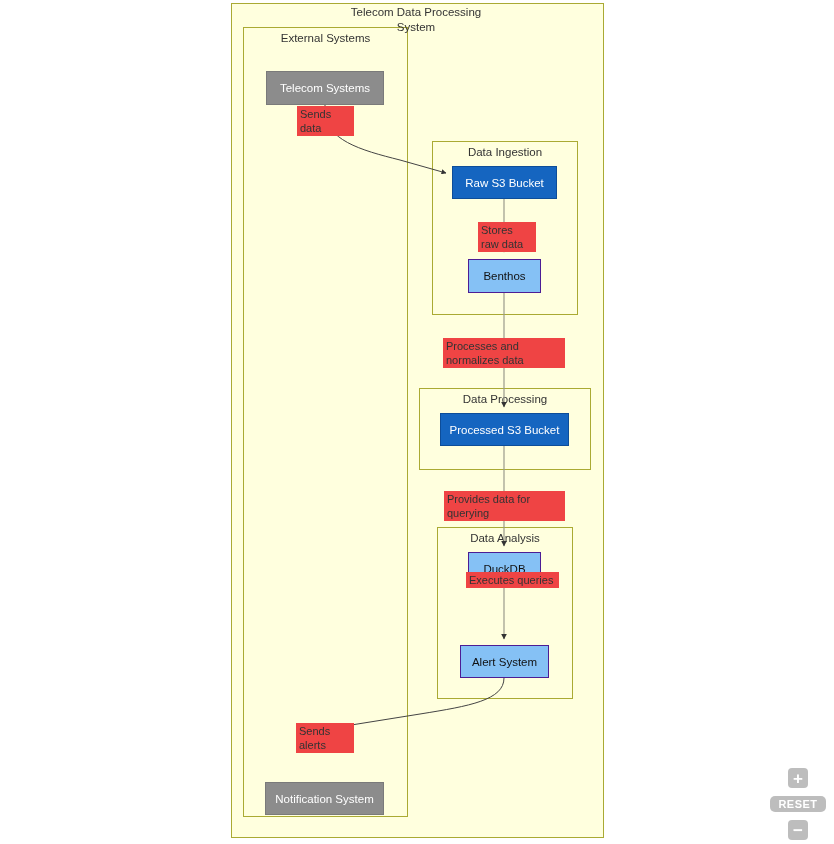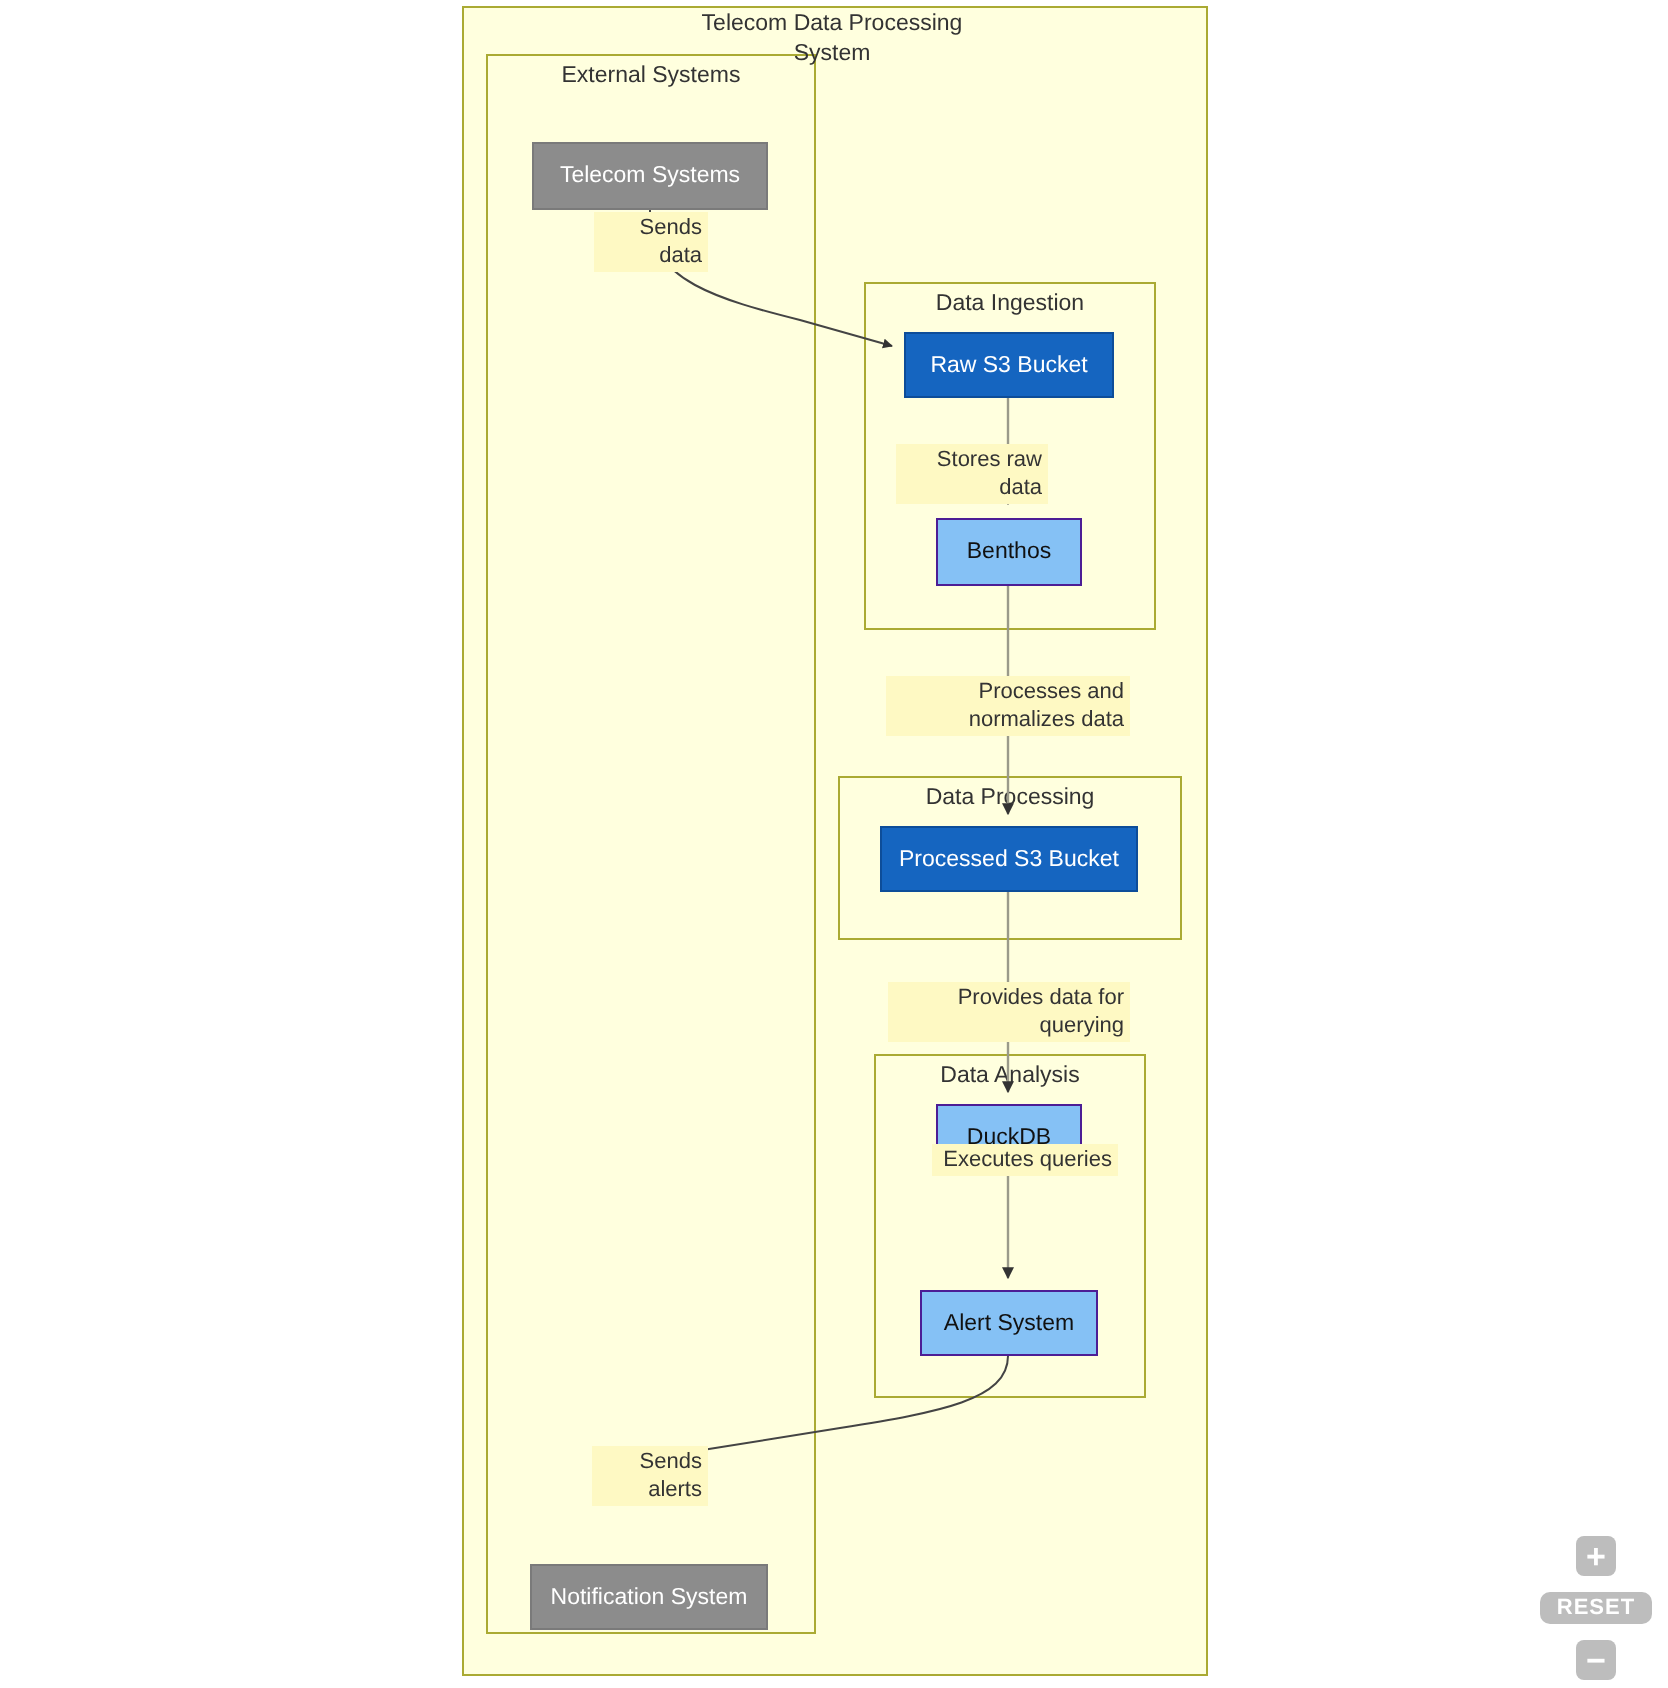--- a/index.html
+++ b/index.html
@@ -100,31 +100,31 @@
   #n-raws3        { left: 452px; top: 166px; width: 105px; height: 33px; }
   #n-benthos      { left: 468px; top: 259px; width: 73px;  height: 34px; }
   #n-procs3       { left: 440px; top: 413px; width: 129px; height: 33px; }
   #n-duckdb       { left: 468px; top: 552px; width: 73px;  height: 33px; }
   #n-alert        { left: 460px; top: 645px; width: 89px;  height: 33px; }
   #n-notification { left: 265px; top: 761px; width: 119px; height: 33px; }
 
   
   .edge-label {
     position: absolute;
-    background: #fef9c3;
+    background: #ef4444;
     color: #333333;
     font-size: 11px;
     line-height: 14px;
-    text-align: right;
+    text-align: left;
     padding: 1px 3px;
     box-sizing: border-box;
     z-index: 25;
   }
   #el-sends-data  { left: 297px; top: 106px; width: 57px;  }
-  #el-stores-raw  { left: 448px; top: 222px; width: 76px;  }
+  #el-stores-raw  { left: 478px; top: 222px; width: 58px;  }
   #el-processes   { left: 443px; top: 338px; width: 122px; }
   #el-provides    { left: 444px; top: 491px; width: 121px; }
   #el-executes    { left: 466px; top: 572px; width: 93px;  }
   #el-sends-alert { left: 296px; top: 723px; width: 58px;  }
 
   
   #edges {
     position: absolute;
     left: 0;
     top: 0;

